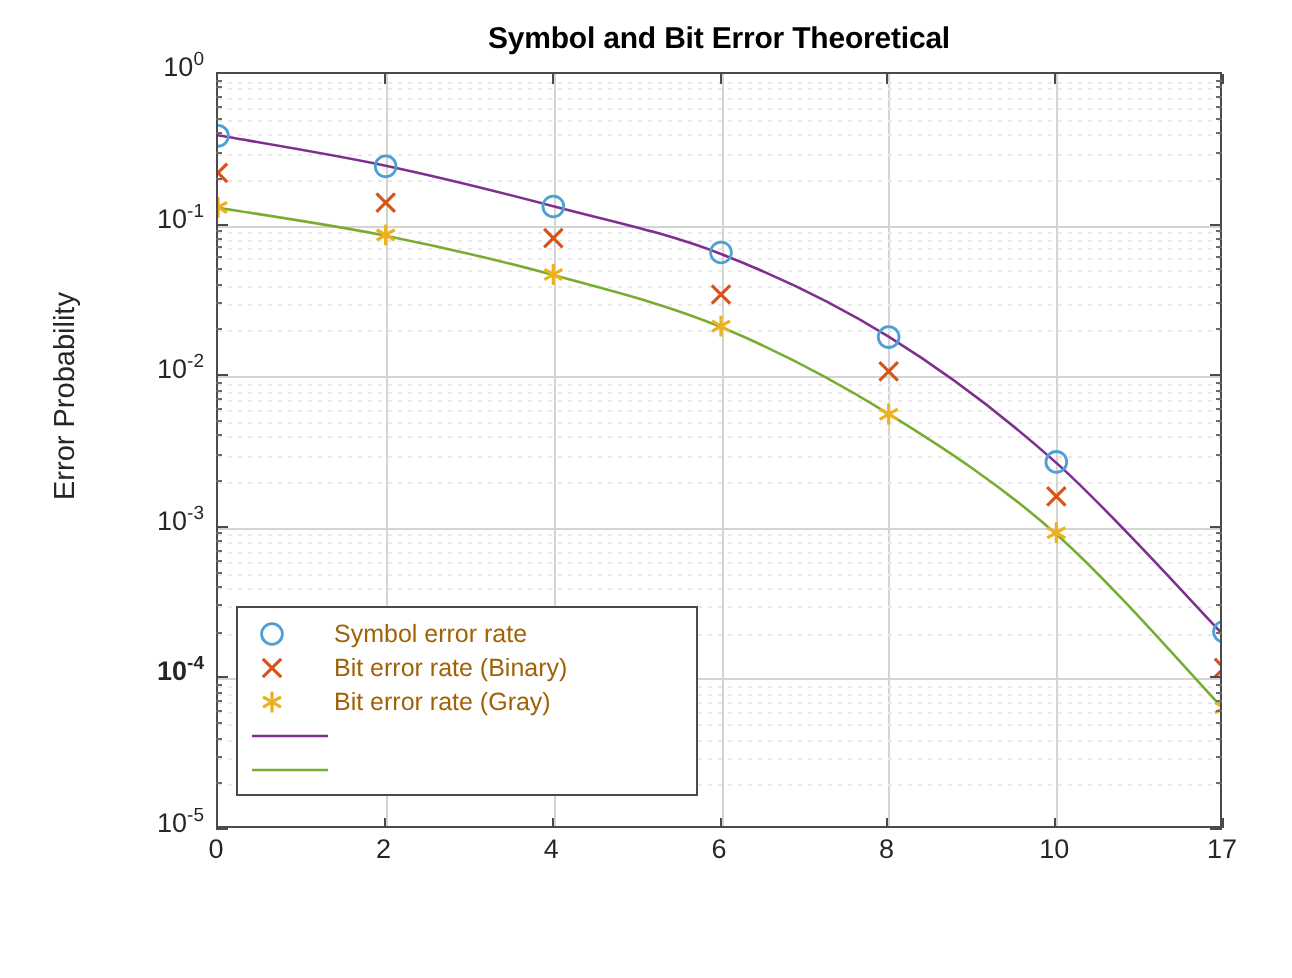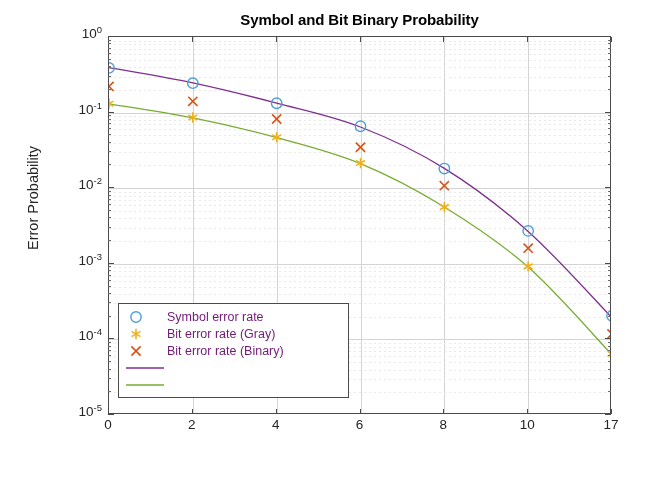--- a/index.html
+++ b/index.html
@@ -154,40 +154,40 @@
   }
   .legend-sym {
     width: 44px;
     height: 16px;
     flex: 0 0 44px;
     position: relative;
   }
   .legend-sym svg { position: absolute; left: 0; top: 0; }
   .legend-text {
     font-size: 12.5px;
-    color: #701a75;
+    color: #a16207;
     white-space: nowrap;
   }
   
   #watermark {
     position: absolute;
     right: 8px; bottom: 14px;
     font-size: 21px;
     color: #d8d8d8;
     font-family: "DejaVu Sans", sans-serif;
     letter-spacing: 1px;
     user-select: none;
   }
 </style>
 </head>
 <body>
 
 <div id="figure">
 
-  <div id="chart-title">Symbol and Bit Binary Probability</div>
+  <div id="chart-title">Symbol and Bit Error Theoretical</div>
 
   <div id="plot-area">
     <div id="grid-layer">
         <div class="grid-major-v" style="left: 83.8px;"></div>
         <div class="grid-major-v" style="left: 167.7px;"></div>
         <div class="grid-major-v" style="left: 251.5px;"></div>
         <div class="grid-major-v" style="left: 335.3px;"></div>
         <div class="grid-major-v" style="left: 419.2px;"></div>
         <div class="grid-major-h" style="top: 75.6px;"></div>
         <div class="grid-minor-h" style="top: 52.8px;"></div>
@@ -430,21 +430,21 @@
       <div class="tick-y-minor" style="top: 345.7px;"></div>
       <div class="tick-y-minor-r" style="top: 345.7px;"></div>
       <div class="tick-y-minor" style="top: 341.9px;"></div>
       <div class="tick-y-minor-r" style="top: 341.9px;"></div>
     </div>
   <div id="ylabels-holder">
       <div class="ytick-label" style="top: 26px;"><span>10</span><sup>0</sup></div>
       <div class="ytick-label" style="top: 101.6px;"><span>10</span><sup>-1</sup></div>
       <div class="ytick-label" style="top: 177.2px;"><span>10</span><sup>-2</sup></div>
       <div class="ytick-label" style="top: 252.8px;"><span>10</span><sup>-3</sup></div>
-      <div class="ytick-label" style="top: 328.4px;"><span>10</span><sup>-4</sup></div>
+      <div class="ytick-label" style="top: 328.4px; font-weight: bold;"><span>10</span><sup>-4</sup></div>
       <div class="ytick-label" style="top: 404px;"><span>10</span><sup>-5</sup></div>
     </div>
   <div id="xlabels-holder">
       <div class="xtick-label" style="left: 108px;">0</div>
       <div class="xtick-label" style="left: 191.8px;">2</div>
       <div class="xtick-label" style="left: 275.7px;">4</div>
       <div class="xtick-label" style="left: 359.5px;">6</div>
       <div class="xtick-label" style="left: 443.3px;">8</div>
       <div class="xtick-label" style="left: 527.2px;">10</div>
       <div class="xtick-label" style="left: 611px;">17</div>
@@ -455,47 +455,47 @@
   <div id="legend">
       <div class="legend-row">
         <div class="legend-sym">
           <svg width="44" height="16">
             <g>
               <circle cx="13" cy="8" r="5.2" fill="none" stroke="#4D9FD6" stroke-width="1.4"></circle>
             </g>
           </svg>
         </div>
         <span class="legend-text">Symbol error rate</span>
+      </div>
+      <div class="legend-row">
+        <div class="legend-sym">
+          <svg width="44" height="16">
+            <g>
+              <line x1="8.4" y1="3.4000000000000004" x2="17.6" y2="12.6" stroke="#D95319" stroke-width="1.6"></line>
+              <line x1="8.4" y1="12.6" x2="17.6" y2="3.4000000000000004" stroke="#D95319" stroke-width="1.6"></line>
+            </g>
+          </svg>
+        </div>
+        <span class="legend-text">Bit error rate (Binary)</span>
       </div>
       <div class="legend-row">
         <div class="legend-sym">
           <svg width="44" height="16">
             <g>
               <line x1="13" y1="2.8" x2="13" y2="13.2" stroke="#EDB120" stroke-width="1.6"></line>
               <line x1="8.496667900320919" y1="5.4" x2="17.50333209967908" y2="10.6" stroke="#EDB120" stroke-width="1.6"></line>
               <line x1="17.50333209967908" y1="5.4" x2="8.496667900320919" y2="10.6" stroke="#EDB120" stroke-width="1.6"></line>
             </g>
           </svg>
         </div>
         <span class="legend-text">Bit error rate (Gray)</span>
       </div>
       <div class="legend-row">
         <div class="legend-sym">
           <svg width="44" height="16">
-            <g>
-              <line x1="8.4" y1="3.4000000000000004" x2="17.6" y2="12.6" stroke="#D95319" stroke-width="1.6"></line>
-              <line x1="8.4" y1="12.6" x2="17.6" y2="3.4000000000000004" stroke="#D95319" stroke-width="1.6"></line>
-            </g>
-          </svg>
-        </div>
-        <span class="legend-text">Bit error rate (Binary)</span>
-      </div>
-      <div class="legend-row">
-        <div class="legend-sym">
-          <svg width="44" height="16">
             <line x1="3" y1="8" x2="41" y2="8" stroke="#7E2F8E" stroke-width="1.3"></line>
           </svg>
         </div>
       </div>
       <div class="legend-row">
         <div class="legend-sym">
           <svg width="44" height="16">
             <line x1="3" y1="8" x2="41" y2="8" stroke="#77AC30" stroke-width="1.3"></line>
           </svg>
         </div>

